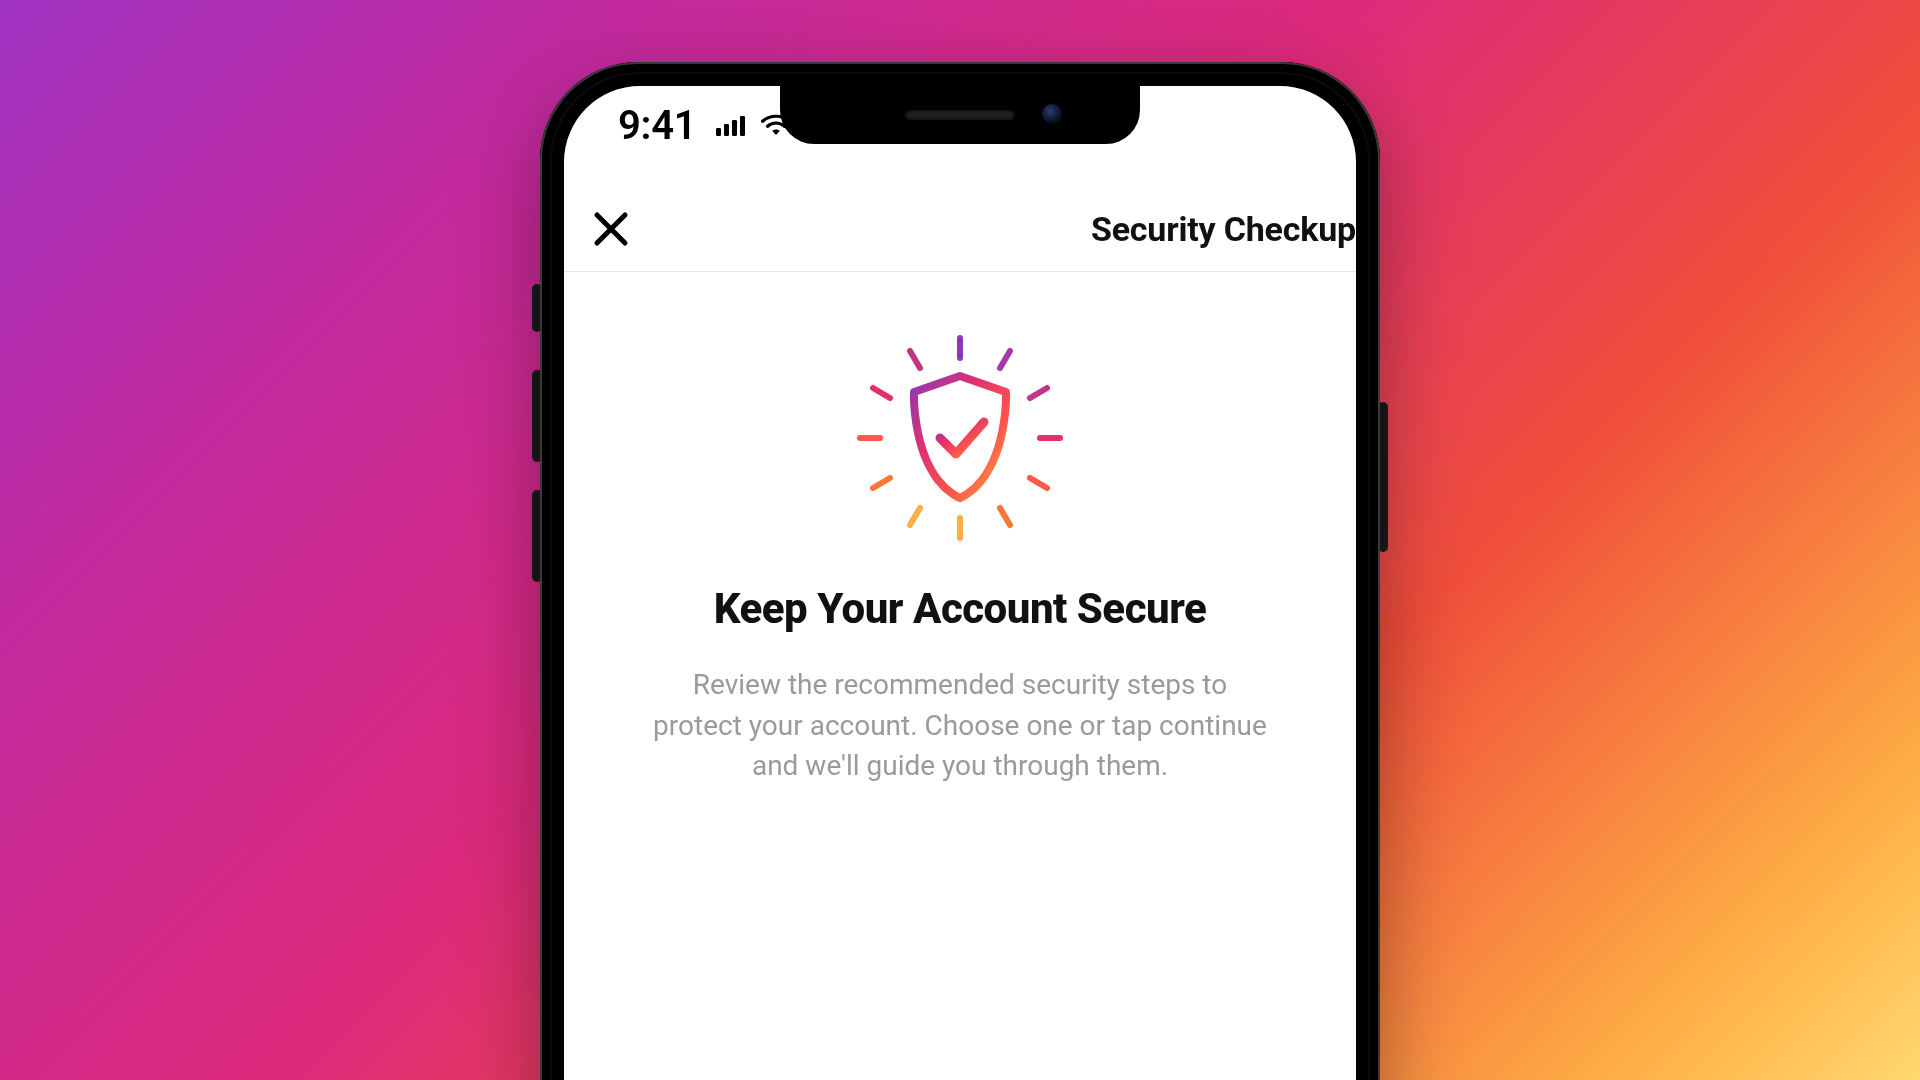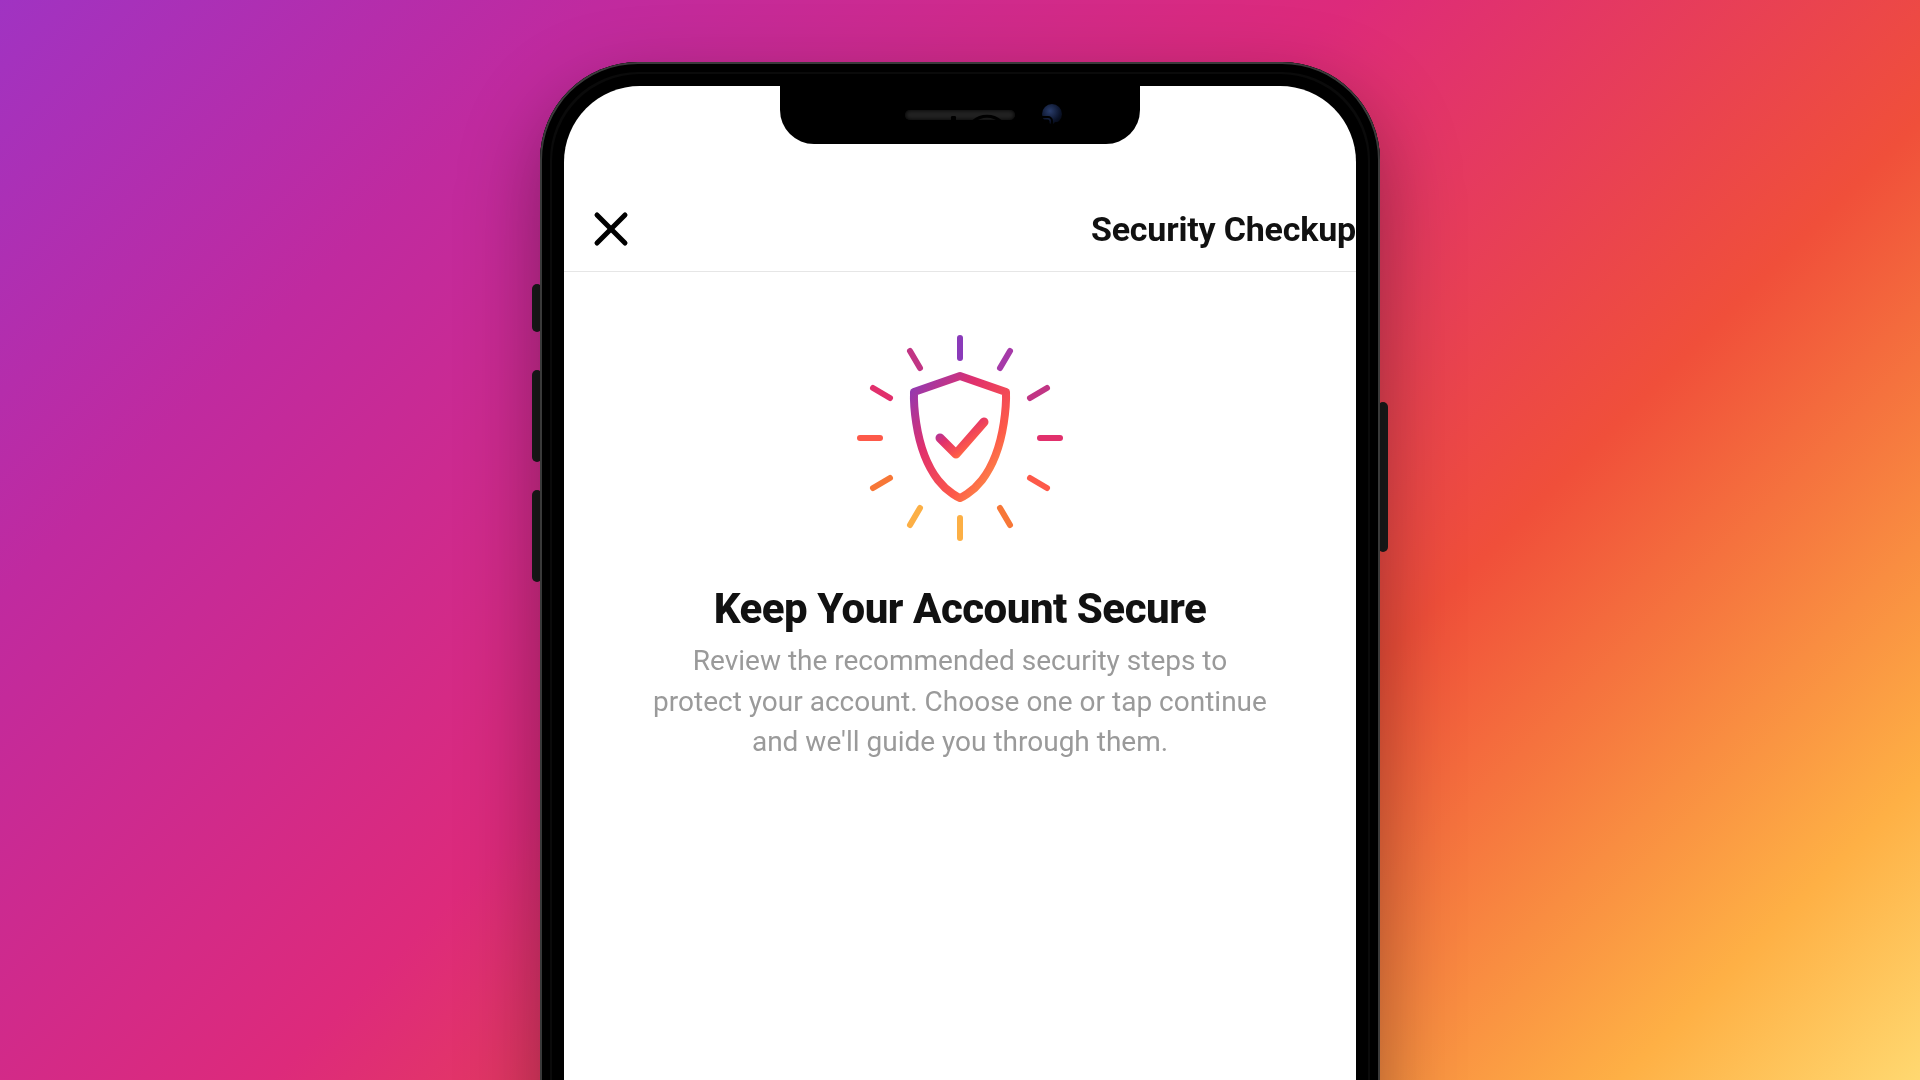--- a/index.html
+++ b/index.html
@@ -101,24 +101,24 @@
     top: 18px;
   }
   
   .status-bar {
     position: absolute;
     top: 10px;
     left: 0; right: 0;
     height: 58px;
     display: flex;
     align-items: center;
-    justify-content: center;
+    justify-content: flex-start;
     padding: 0 46px;
     font-weight: 600;
-    font-size: 20px;
+    font-size: 40px;
     letter-spacing: -0.3px;
     color: #000;
     gap: 20px;
   }
   .status-bar .time { padding-left: 8px; }
   .status-right {
     display: flex;
     align-items: center;
     gap: 10px;
   }
@@ -171,21 +171,21 @@
     display: flex;
     align-items: center;
     justify-content: center;
   }
   .shield-wrap svg { display: block; }
   .headline {
     font-size: 42px;
     font-weight: 800;
     color: #111;
     letter-spacing: -0.5px;
-    margin-bottom: 8px;
+    margin-bottom: 32px;
   }
   .subtext {
     font-size: 28px;
     line-height: 1.45;
     color: #9a9a9a;
     max-width: 620px;
     margin: 8px auto;
     font-weight: 400;
   }
 </style>

